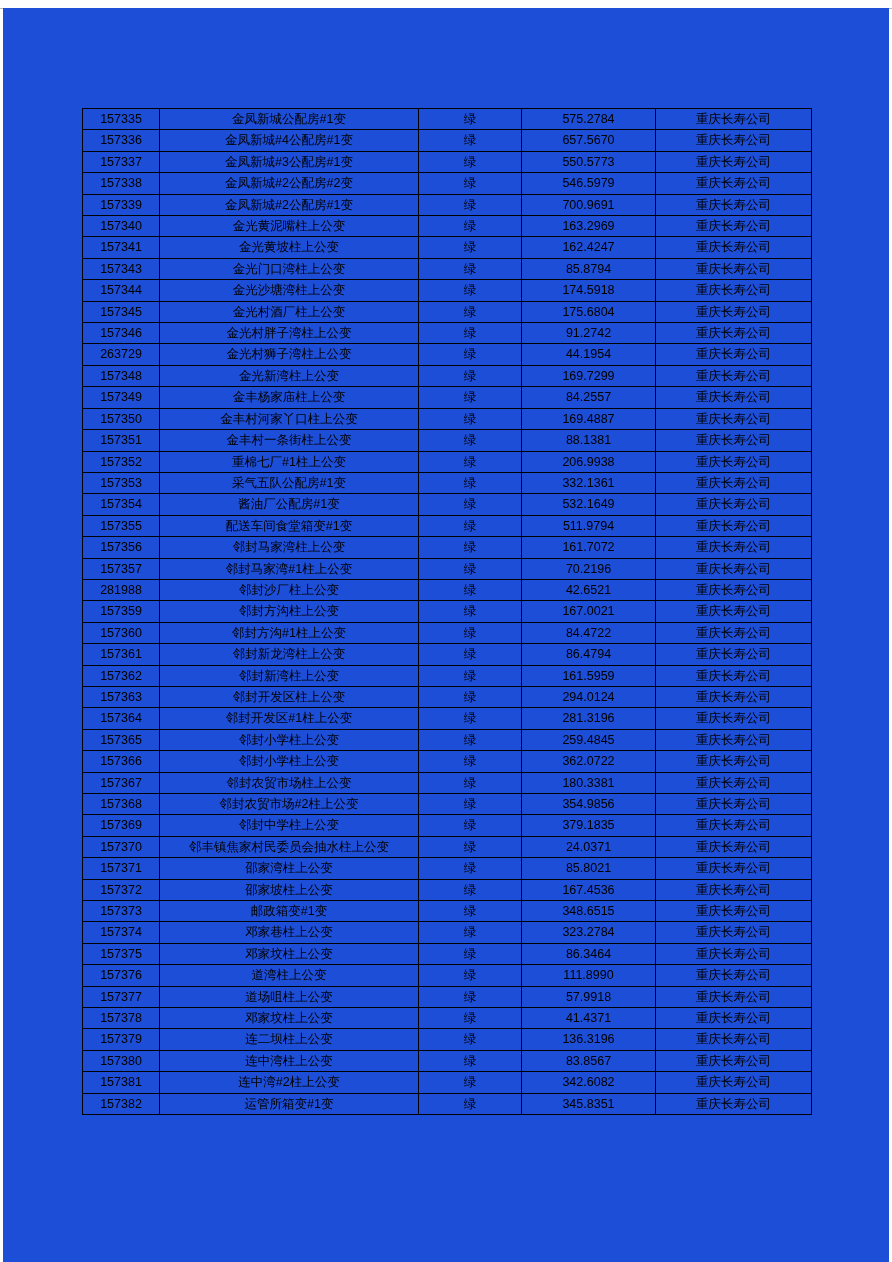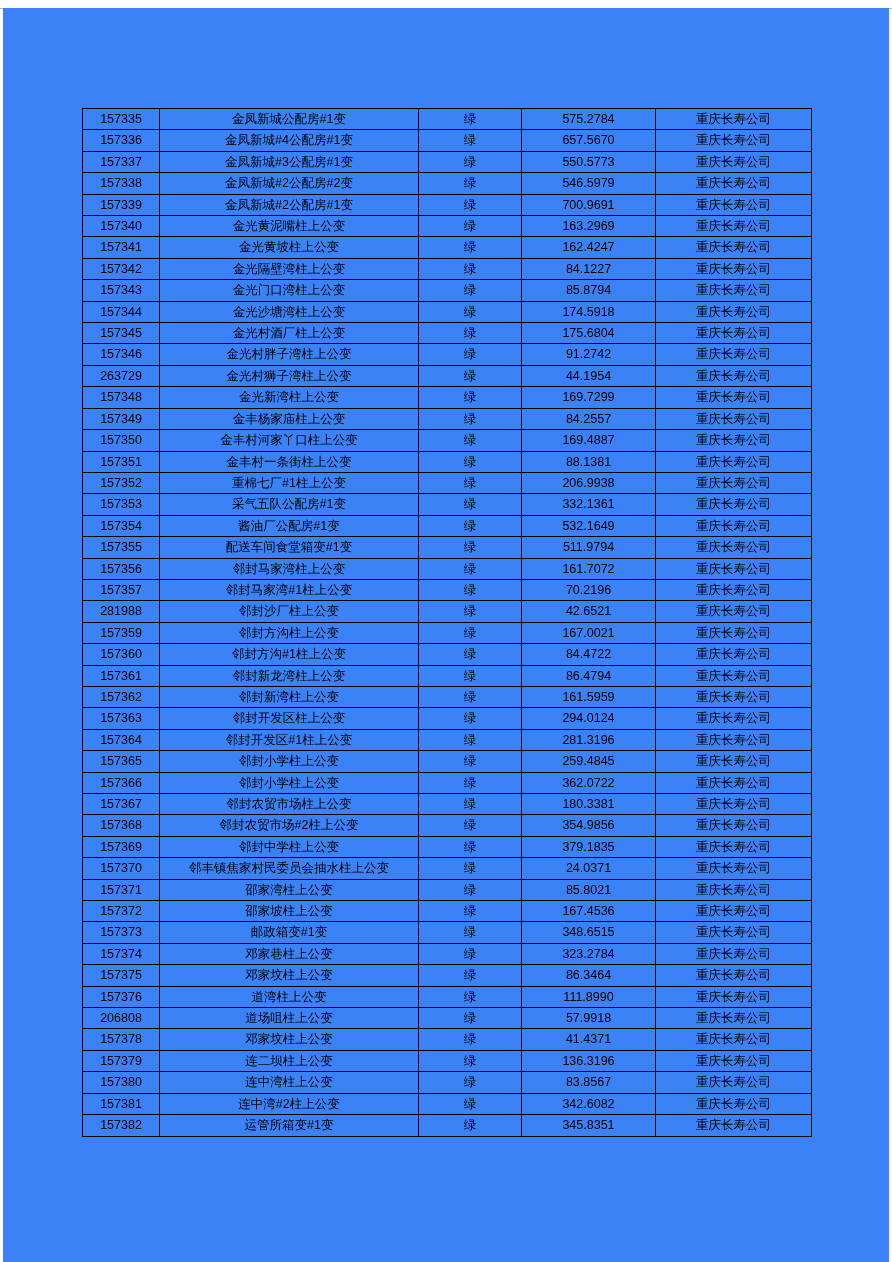--- a/index.html
+++ b/index.html
@@ -31,21 +31,21 @@
   .edge-right {
     position: absolute;
     top: 8px; right: 3px;
     height: 1254px; width: 0;
     border-right: 1px solid #d6d6d6;
   }
   .page {
     position: absolute;
     top: 8px; left: 3px;
     width: 886px; height: 1254px;
-    background: #3b82f6;
+    background: #1d4ed8;
   }
   .table-wrap {
     position: absolute;
     top: 100px;   
     left: 79px;   
     width: 718px;
   }
   table.data-table {
     border-collapse: collapse;
     width: 100%;
@@ -129,27 +129,20 @@
   </tr>
 
   <tr>
     <td class="col-id">157341</td>
     <td class="col-name">金光黄坡柱上公变</td>
     <td class="col-status">绿</td>
     <td class="col-value">162.4247</td>
     <td class="col-company">重庆长寿公司</td>
   </tr>
 
-  <tr>
-    <td class="col-id">157342</td>
-    <td class="col-name">金光隔壁湾柱上公变</td>
-    <td class="col-status">绿</td>
-    <td class="col-value">84.1227</td>
-    <td class="col-company">重庆长寿公司</td>
-  </tr>
 
   <tr>
     <td class="col-id">157343</td>
     <td class="col-name">金光门口湾柱上公变</td>
     <td class="col-status">绿</td>
     <td class="col-value">85.8794</td>
     <td class="col-company">重庆长寿公司</td>
   </tr>
 
   <tr>
@@ -410,21 +403,21 @@
 
   <tr>
     <td class="col-id">157376</td>
     <td class="col-name">道湾柱上公变</td>
     <td class="col-status">绿</td>
     <td class="col-value">111.8990</td>
     <td class="col-company">重庆长寿公司</td>
   </tr>
 
   <tr>
-    <td class="col-id">206808</td>
+    <td class="col-id">157377</td>
     <td class="col-name">道场咀柱上公变</td>
     <td class="col-status">绿</td>
     <td class="col-value">57.9918</td>
     <td class="col-company">重庆长寿公司</td>
   </tr>
 
   <tr>
     <td class="col-id">157378</td>
     <td class="col-name">邓家坟柱上公变</td>
     <td class="col-status">绿</td>

